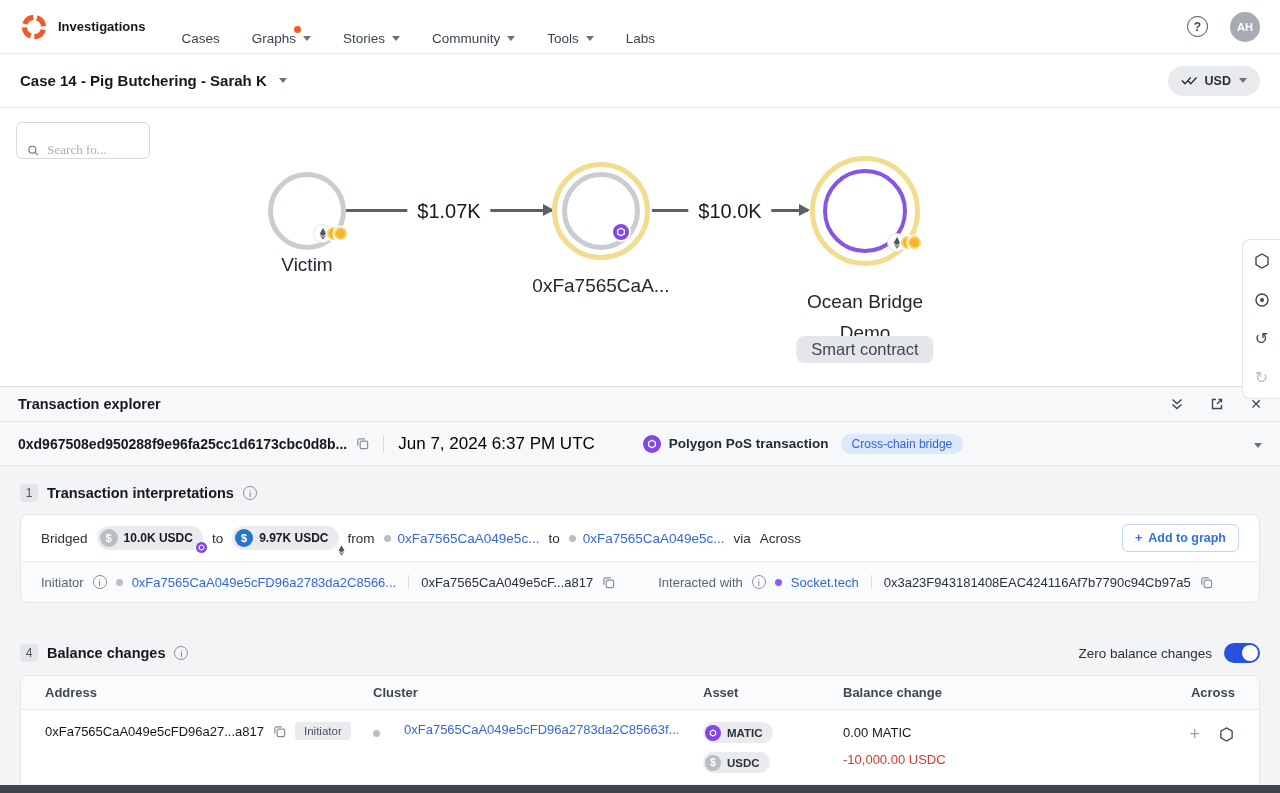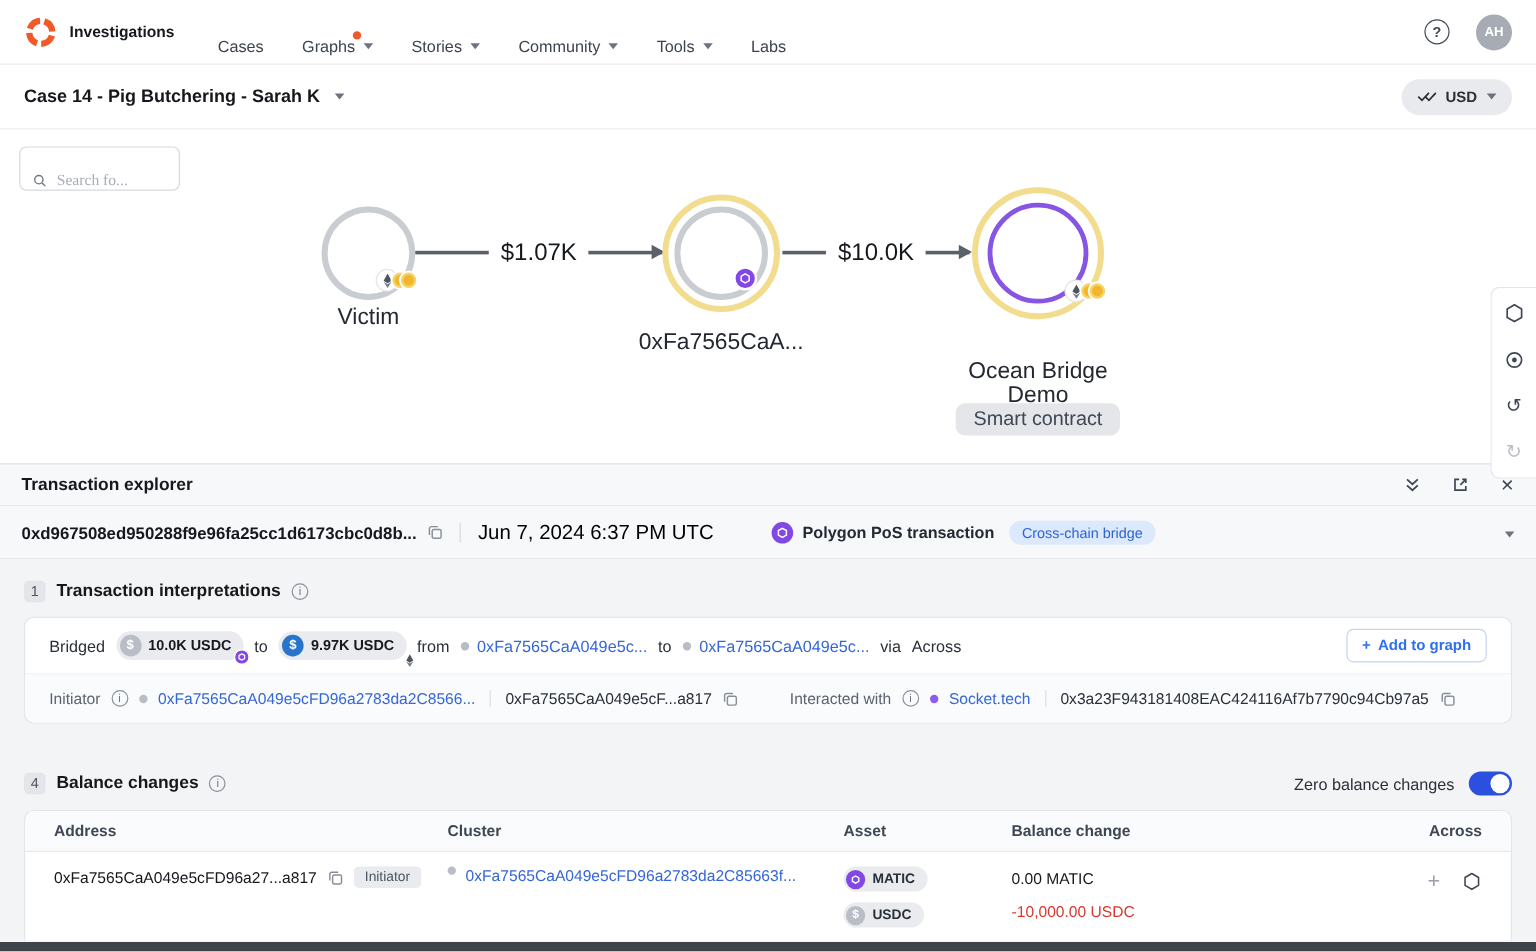--- a/index.html
+++ b/index.html
@@ -104,21 +104,21 @@
   .toggle { width:36px; height:20px; border-radius:10px; background:#2b50e0; position:relative; cursor:pointer; flex:none; }
   .toggle .knob { position:absolute; right:2px; top:2px; width:16px; height:16px; border-radius:50%; background:#fff; }
 
   .table-card { margin-top:12px; background:#fff; border:1px solid #e3e5e9; border-bottom:none; border-radius:8px 8px 0 0; height:109px; overflow:hidden; }
   .t-head, .t-row { display:grid; grid-template-columns:328px 330px 140px 300px 1fr; padding:0 24px; }
   .t-head { align-items:center; height:34px; background:#fafbfc; border-bottom:1px solid #e8eaed; font-size:13px; font-weight:bold; color:#3f4754; }
   .col-actions { text-align:right; }
   .t-row { padding-top:12px; align-items:start; }
   .cell-address { display:flex; align-items:center; gap:9px; font-size:13px; color:#15181d; }
   .init-pill { background:#e9ebee; border-radius:4px; padding:3px 9px; font-size:11.5px; color:#4b5563; }
-  .cell-cluster { display:flex; align-items:flex-start; gap:8px; font-size:13px; }
+  .cell-cluster { display:flex; align-items:flex-end; gap:24px; font-size:13px; }
   .asset-stack { display:flex; flex-direction:column; gap:9px; }
   .asset-chip { display:flex; align-items:center; gap:6px; background:#e9ebee; border-radius:999px; height:21px; padding:0 10px 0 2px; font-size:11.5px; font-weight:bold; color:#2a3038; width:fit-content; }
   .balance-stack { display:flex; flex-direction:column; gap:12px; font-size:13px; color:#15181d; padding-top:3px; }
   .neg { color:#d5382f; }
   .cell-actions { display:flex; justify-content:flex-end; align-items:center; gap:18px; padding-top:3px; }
   .plus-action { font-size:18px; color:#9aa0a8; cursor:pointer; line-height:1; }
 
   .bottom-bar { height:8px; background:#3f434a; cursor:pointer; }
 </style>
 </head>
@@ -227,21 +227,21 @@
   <div class="node-badge" style="left:888px; top:126px;">
     <span class="eth-chip">
         <svg viewBox="0 0 12 18" width="8" height="12">
           <path d="M6 0 L11 9 L6 12 L1 9 Z" fill="#4d5560"></path>
           <path d="M6 13.3 L11 10.3 L6 18 L1 10.3 Z" fill="#747c87"></path>
         </svg>
       </span>
     <span class="coin-gold"></span>
     <span class="coin-gold"></span>
   </div>
-  <div class="node-label" style="left:865px; top:192px; width:150px; line-height:20px;">Ocean Bridge Demo</div>
+  <div class="node-label" style="left:865px; top:178px; width:150px; line-height:31px;">Ocean Bridge Demo</div>
   <div class="node-tag" style="left:865px; top:228px;">Smart contract</div>
 
   <div class="graph-toolbar">
     <span class="tool-icon">
         <svg viewBox="0 0 16 16" width="16" height="16">
           <path d="M8 1 L14 4.5 V11.5 L8 15 L2 11.5 V4.5 Z" fill="none" stroke="#3f4754" stroke-width="1.4"></path>
         </svg>
       </span>
     <span class="tool-icon">
         <svg viewBox="0 0 16 16" width="16" height="16">

